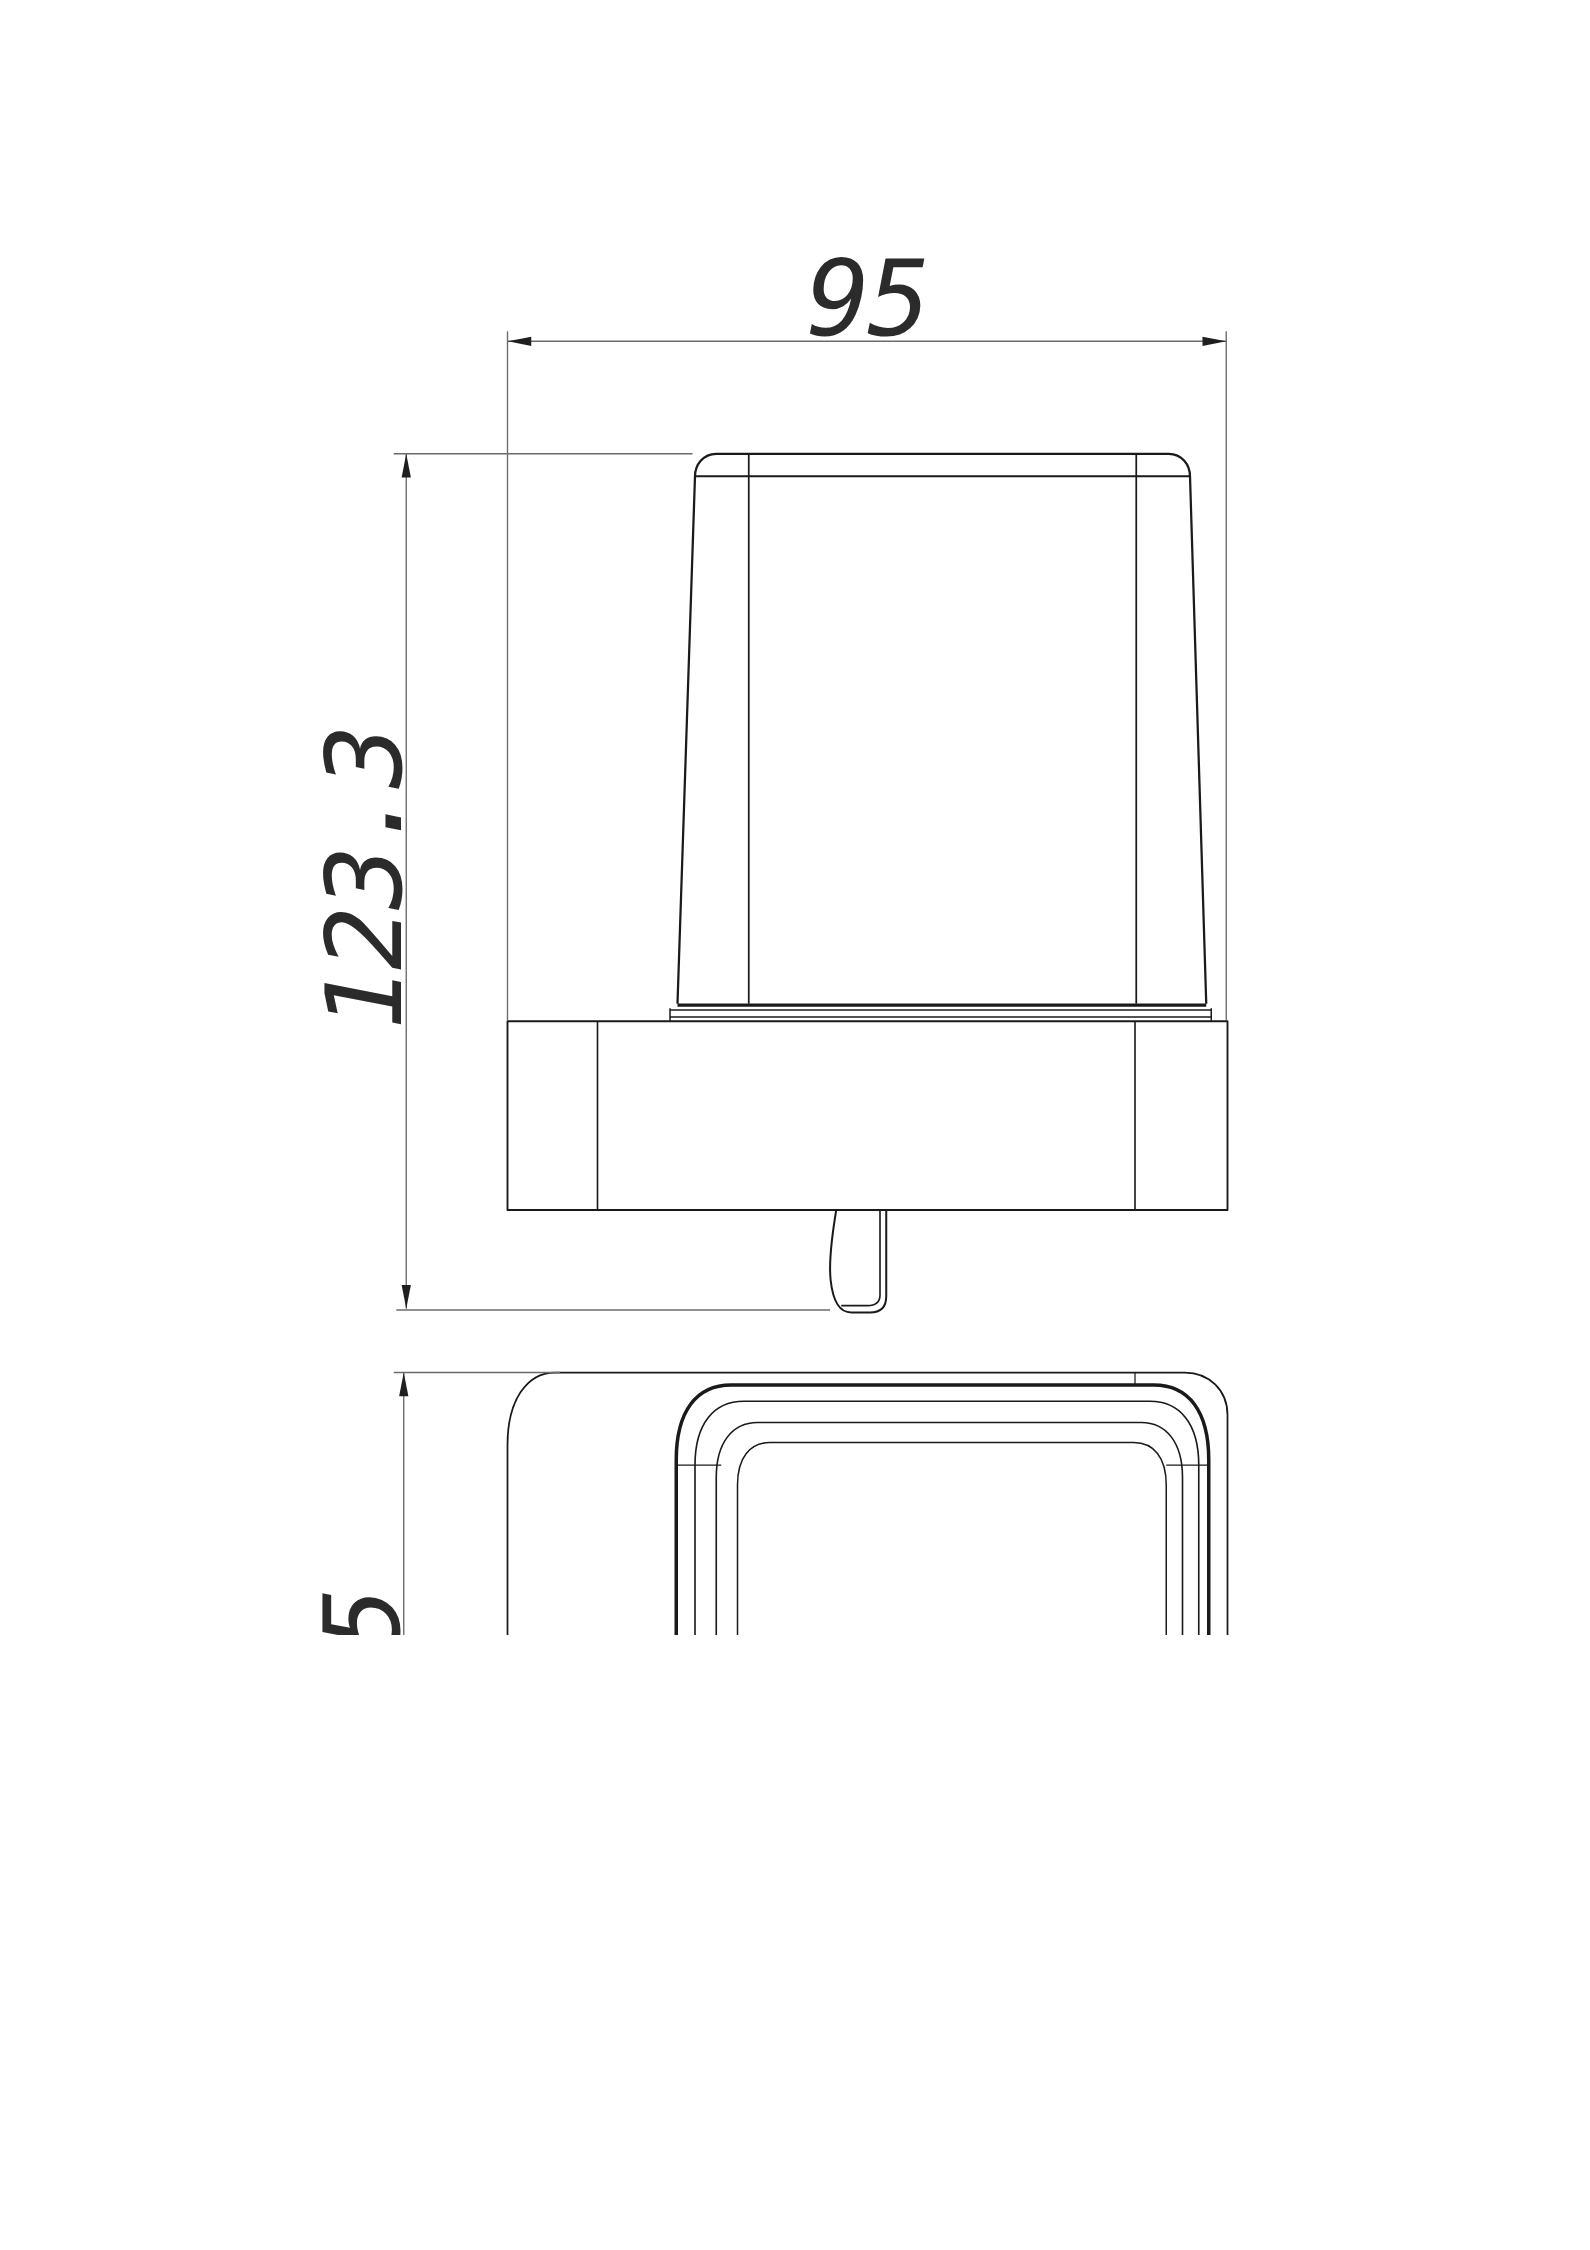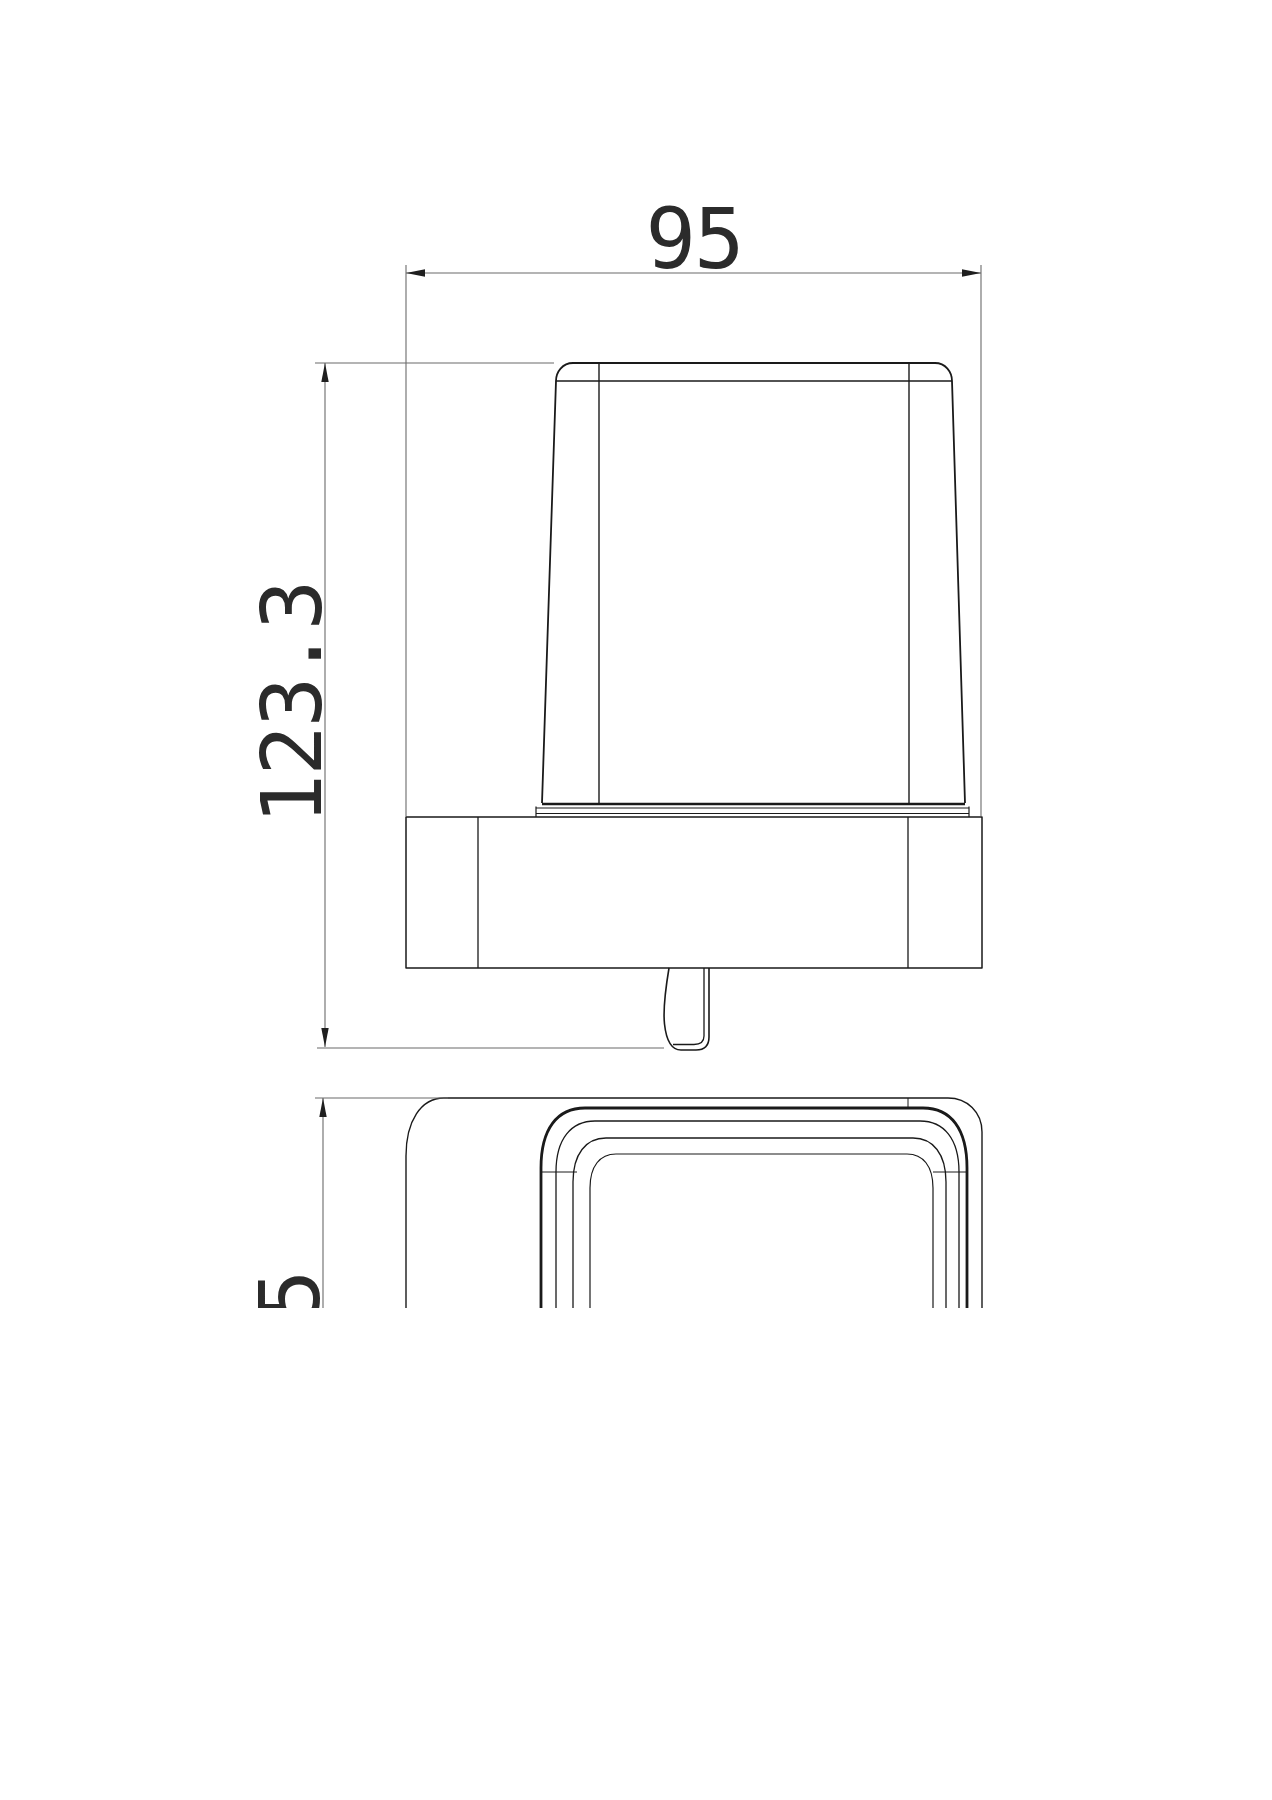--- a/index.html
+++ b/index.html
@@ -6,20 +6,21 @@
     margin: 0;
     padding: 0;
     background: #ffffff;
   }
   .sheet {
     position: relative;
     width: 1272px;
     height: 1308px;
     background: #ffffff;
     overflow: hidden;
+    font-style: italic;
   }
   svg { display: block; }
   .geo {
     stroke: #1a1a1a;
     fill: none;
     stroke-linecap: butt;
     stroke-linejoin: round;
   }
   .dim {
     stroke: #6b6b6b;

